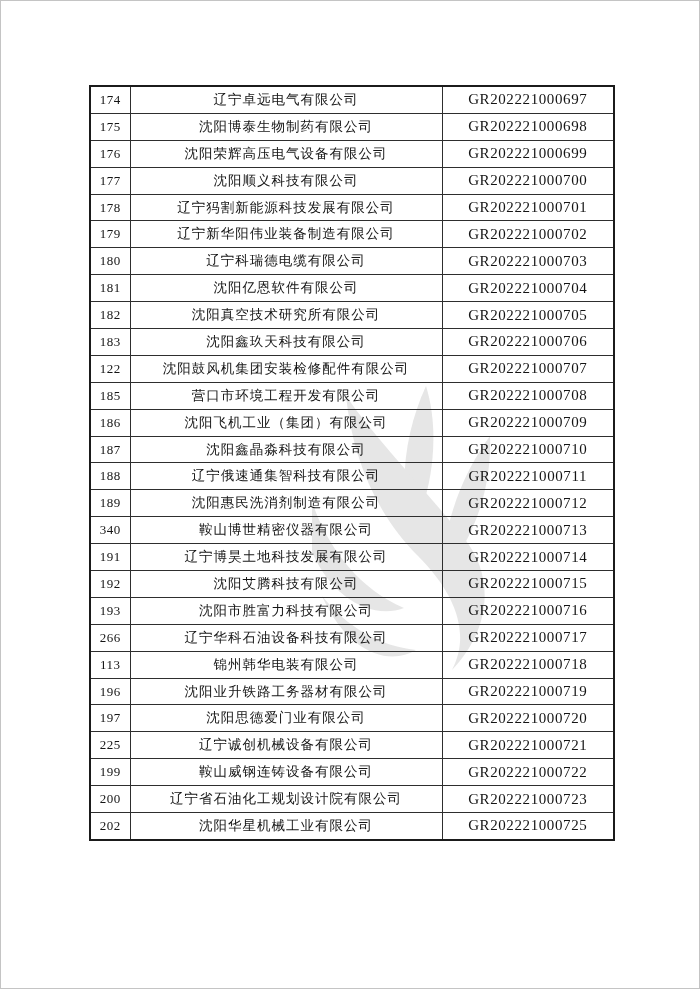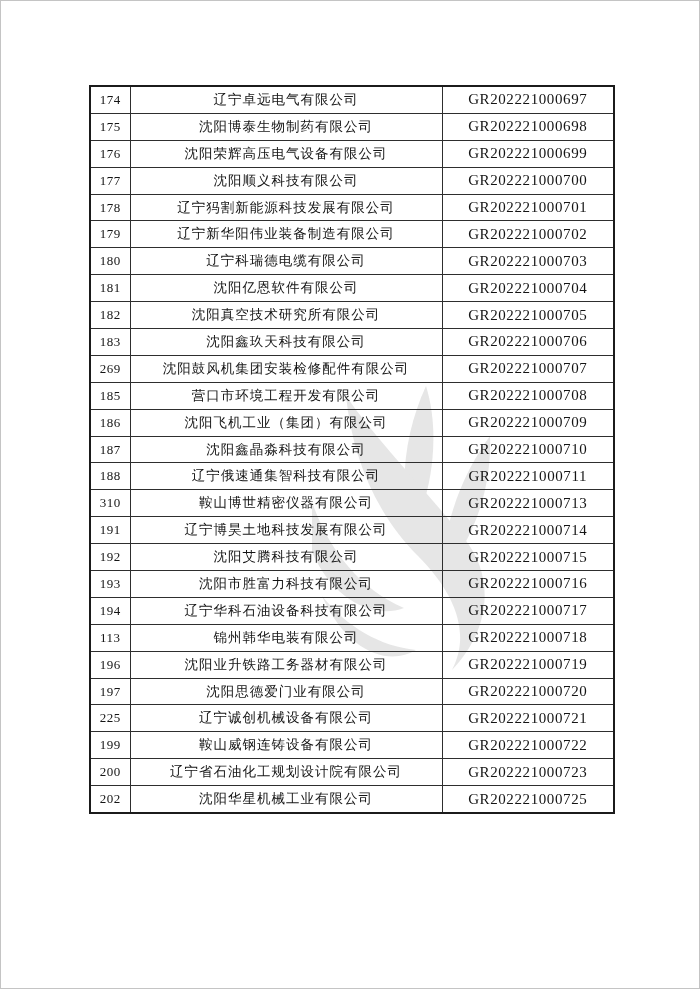--- a/index.html
+++ b/index.html
@@ -141,21 +141,21 @@
       <td class="code-cell">GR202221000705</td>
     </tr>
 
     <tr>
       <td class="num-cell">183</td>
       <td class="company-cell">沈阳鑫玖天科技有限公司</td>
       <td class="code-cell">GR202221000706</td>
     </tr>
 
     <tr>
-      <td class="num-cell">269</td>
+      <td class="num-cell">122</td>
       <td class="company-cell">沈阳鼓风机集团安装检修配件有限公司</td>
       <td class="code-cell">GR202221000707</td>
     </tr>
 
     <tr>
       <td class="num-cell">185</td>
       <td class="company-cell">营口市环境工程开发有限公司</td>
       <td class="code-cell">GR202221000708</td>
     </tr>
 
@@ -170,23 +170,28 @@
       <td class="company-cell">沈阳鑫晶淼科技有限公司</td>
       <td class="code-cell">GR202221000710</td>
     </tr>
 
     <tr>
       <td class="num-cell">188</td>
       <td class="company-cell">辽宁俄速通集智科技有限公司</td>
       <td class="code-cell">GR202221000711</td>
     </tr>
 
-
-    <tr>
-      <td class="num-cell">310</td>
+    <tr>
+      <td class="num-cell">189</td>
+      <td class="company-cell">沈阳惠民洗消剂制造有限公司</td>
+      <td class="code-cell">GR202221000712</td>
+    </tr>
+
+    <tr>
+      <td class="num-cell">340</td>
       <td class="company-cell">鞍山博世精密仪器有限公司</td>
       <td class="code-cell">GR202221000713</td>
     </tr>
 
     <tr>
       <td class="num-cell">191</td>
       <td class="company-cell">辽宁博昊土地科技发展有限公司</td>
       <td class="code-cell">GR202221000714</td>
     </tr>
 
@@ -196,21 +201,21 @@
       <td class="code-cell">GR202221000715</td>
     </tr>
 
     <tr>
       <td class="num-cell">193</td>
       <td class="company-cell">沈阳市胜富力科技有限公司</td>
       <td class="code-cell">GR202221000716</td>
     </tr>
 
     <tr>
-      <td class="num-cell">194</td>
+      <td class="num-cell">266</td>
       <td class="company-cell">辽宁华科石油设备科技有限公司</td>
       <td class="code-cell">GR202221000717</td>
     </tr>
 
     <tr>
       <td class="num-cell">113</td>
       <td class="company-cell">锦州韩华电装有限公司</td>
       <td class="code-cell">GR202221000718</td>
     </tr>
 

